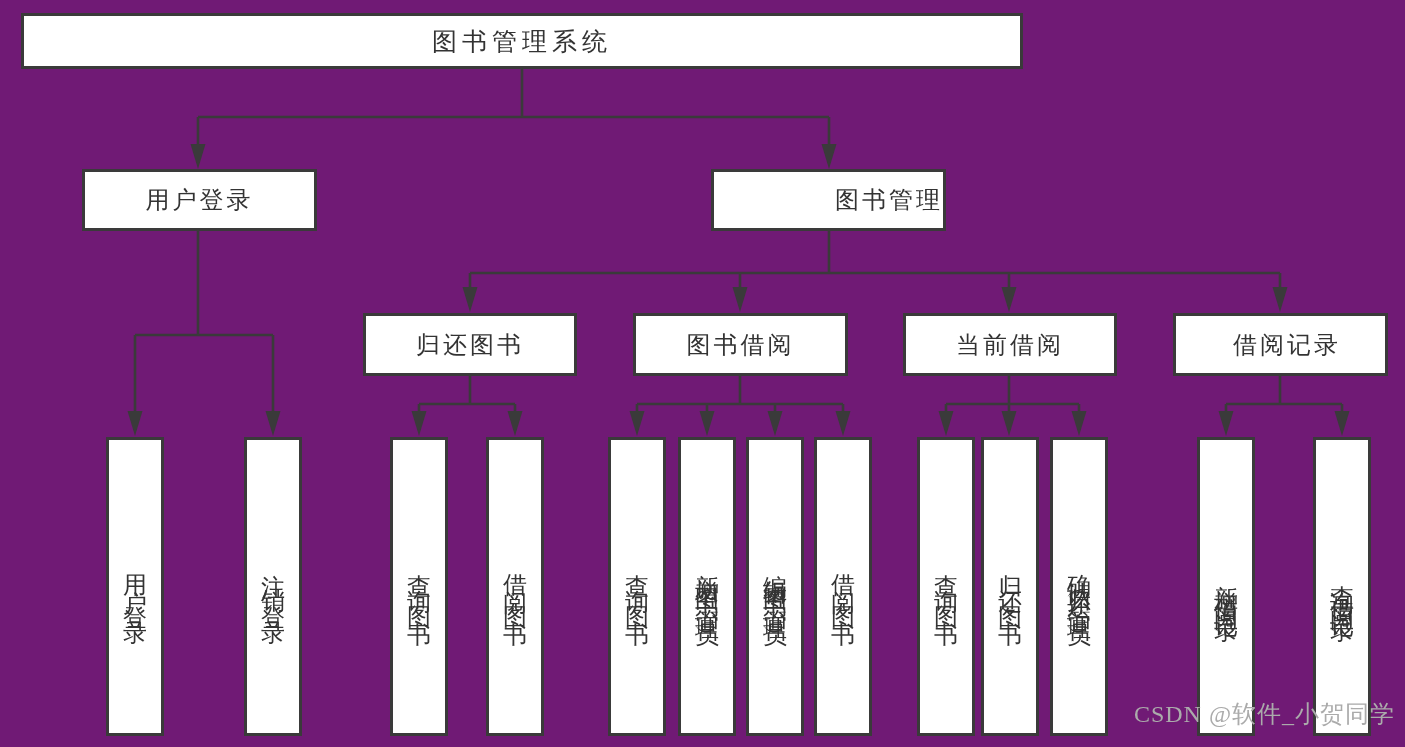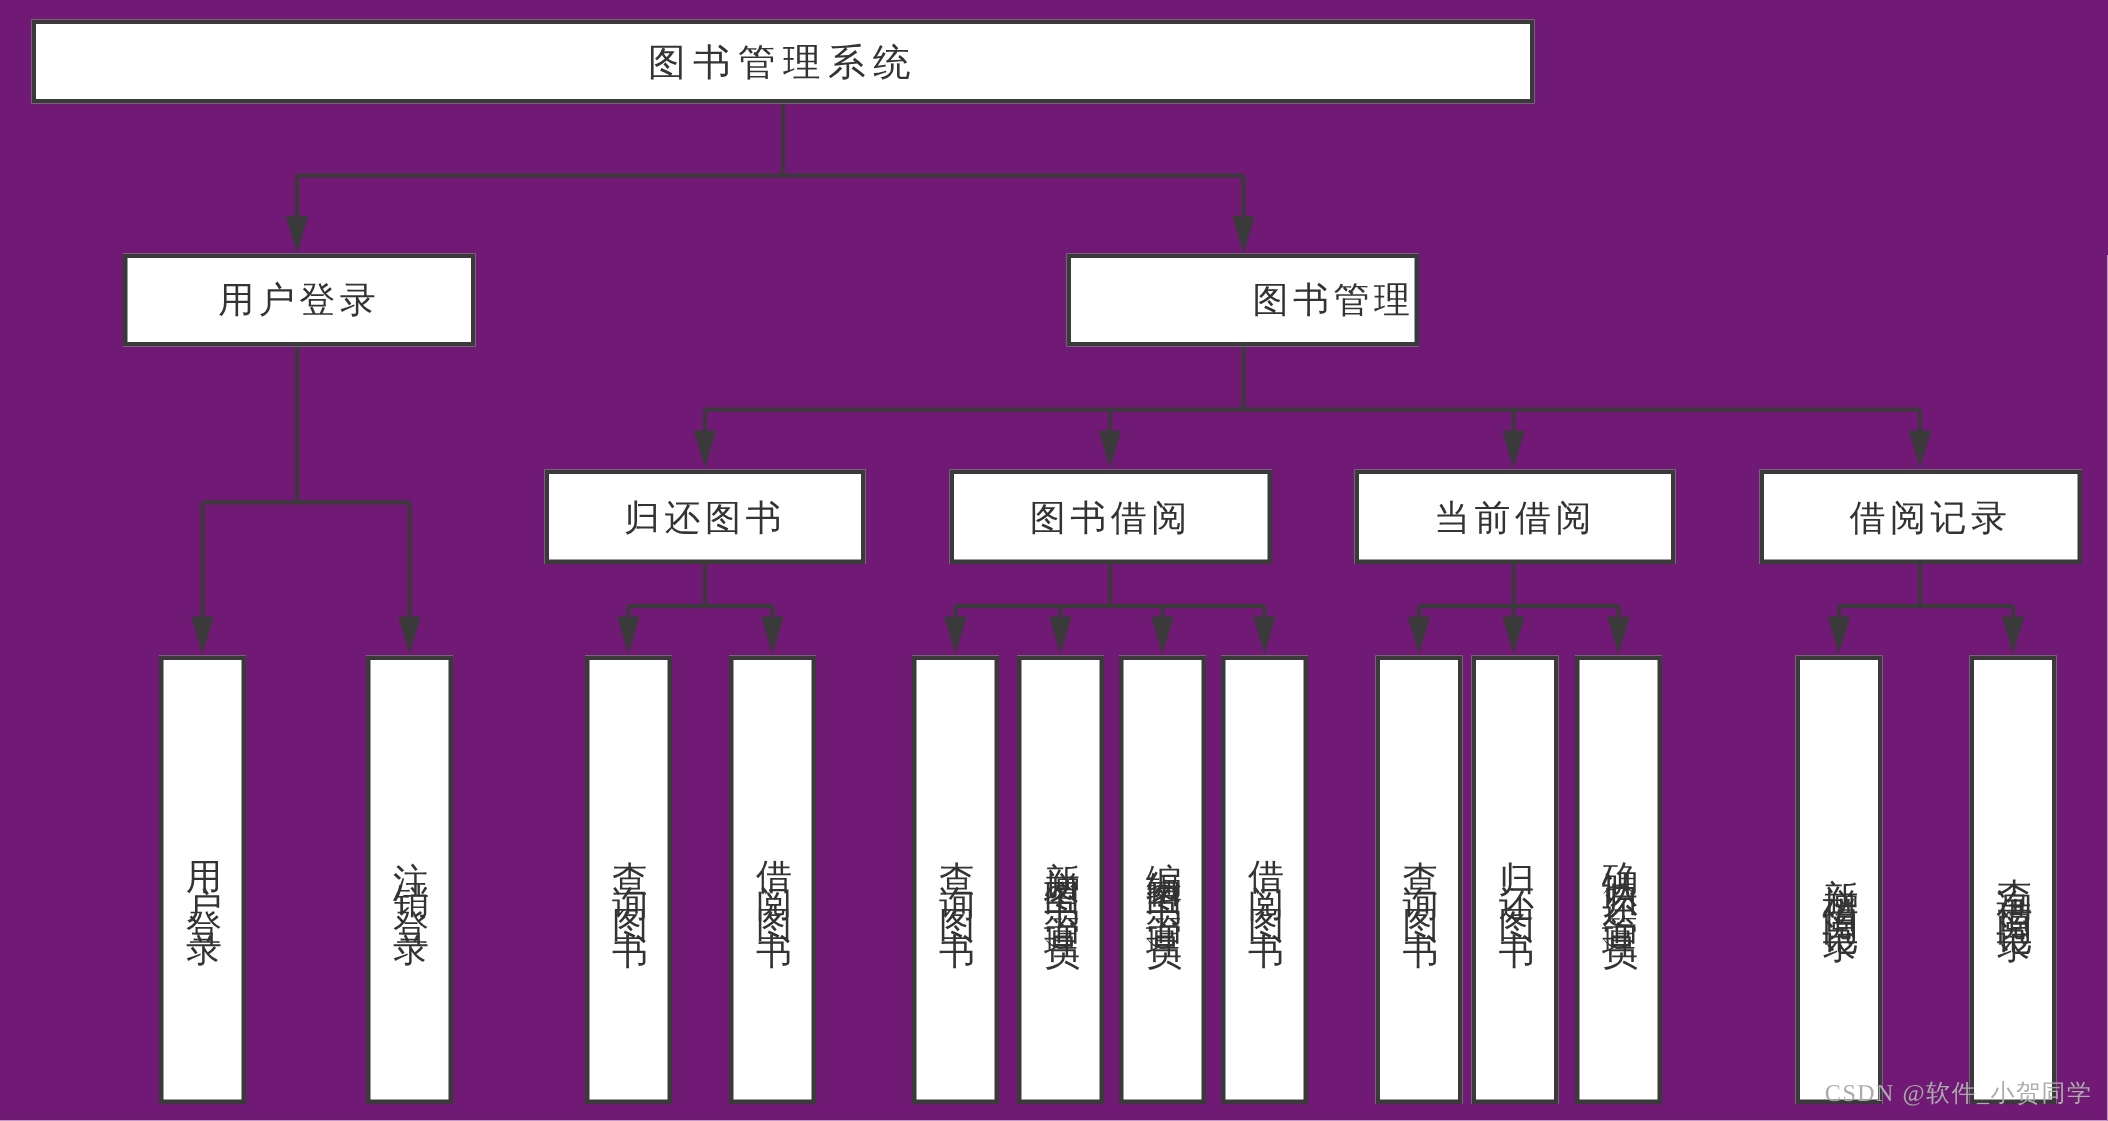--- a/index.html
+++ b/index.html
@@ -15,21 +15,21 @@
   .title-label{font-size:25px;letter-spacing:5px;}
   .leaf .v-label{
     writing-mode:vertical-rl;text-orientation:mixed;
     font-size:24px;letter-spacing:16px;line-height:1;white-space:nowrap;
   }
   .leaf.tight .v-label{letter-spacing:7px;}
   svg.wires{position:absolute;left:0;top:0;pointer-events:none;}
   svg.wires path{fill:none;stroke:#3a3a3a;stroke-width:2.6px;}
   svg.wires polygon{fill:#3a3a3a;stroke:none;}
   .watermark{
-    position:absolute;right:10px;bottom:7px;font-size:16px;letter-spacing:1px;
+    position:absolute;right:10px;bottom:17px;font-size:24px;letter-spacing:1px;
     color:#ababab;white-space:nowrap;z-index:5;
   }
   
   #n-root{left:21px;top:13px;width:1002px;height:56px;}
   #n-user-login{left:82px;top:169px;width:235px;height:62px;}
   #n-book-mgmt{left:711px;top:169px;width:235px;height:62px;justify-content:flex-end;}
   #n-new-book{left:363px;top:313px;width:214px;height:63px;}
   #n-book-borrow{left:633px;top:313px;width:215px;height:63px;}
   #n-cur-borrow{left:903px;top:313px;width:214px;height:63px;}
   #n-records{left:1173px;top:313px;width:215px;height:63px;padding-left:13px;}

